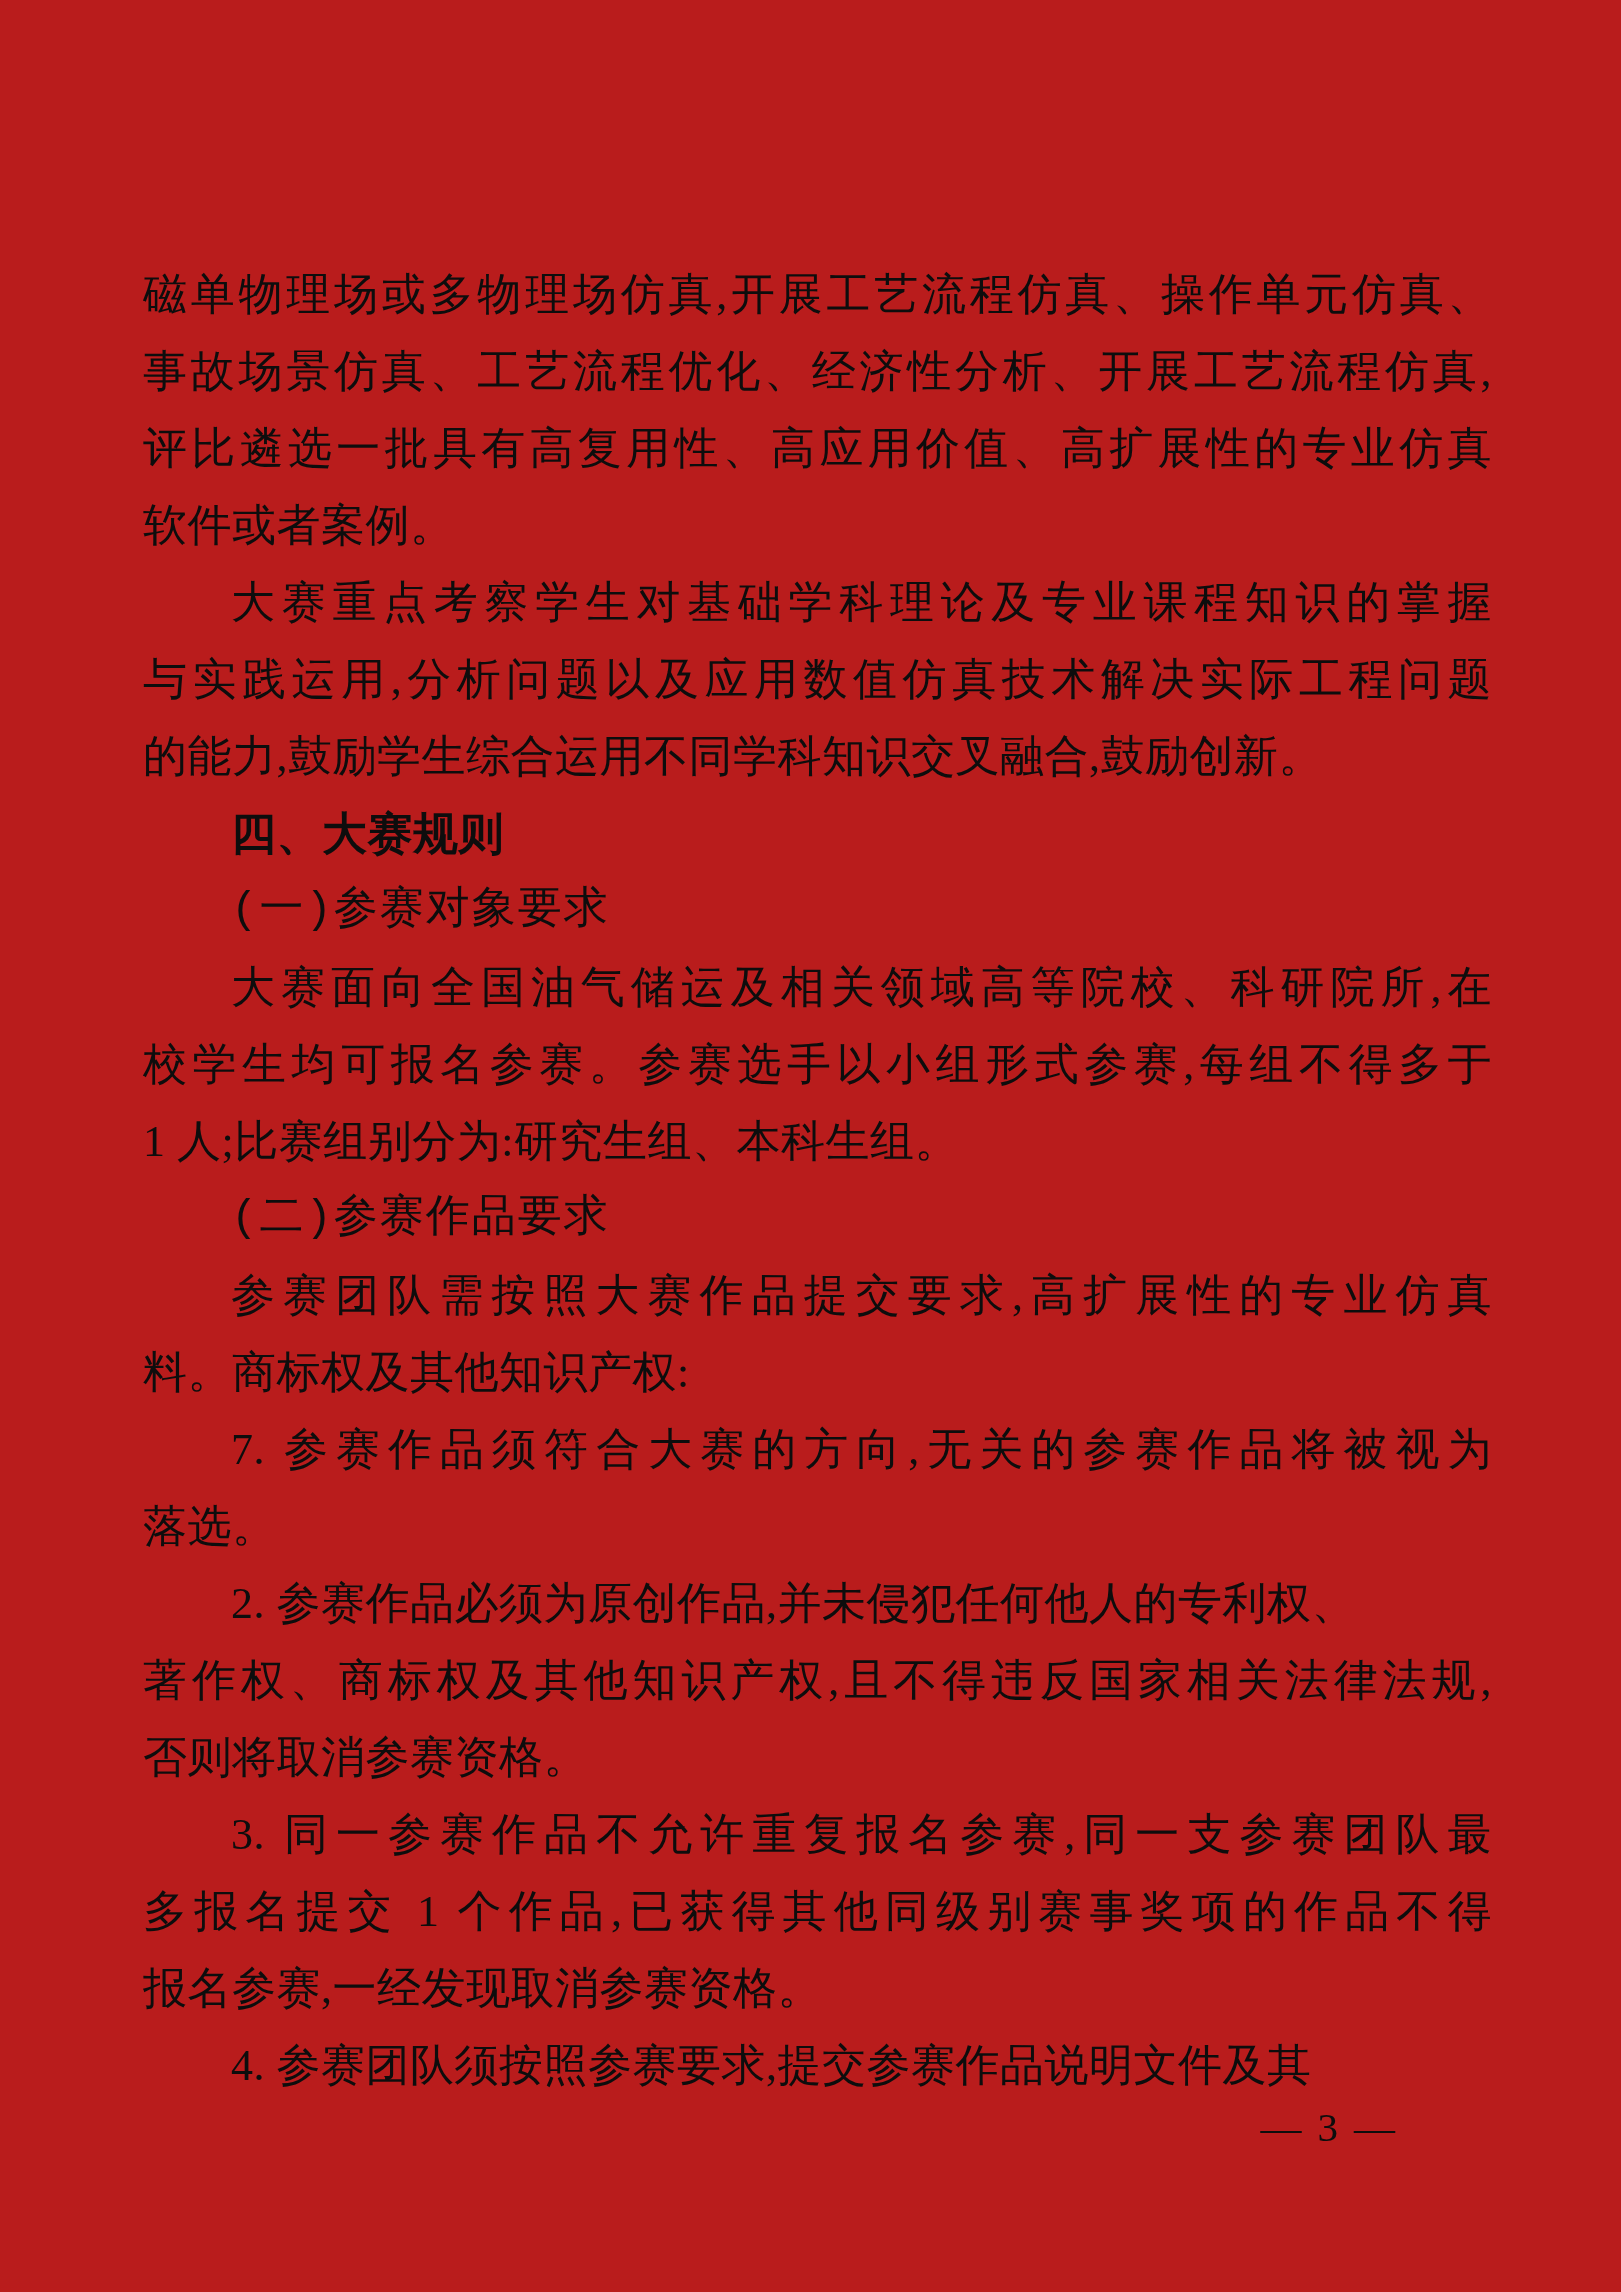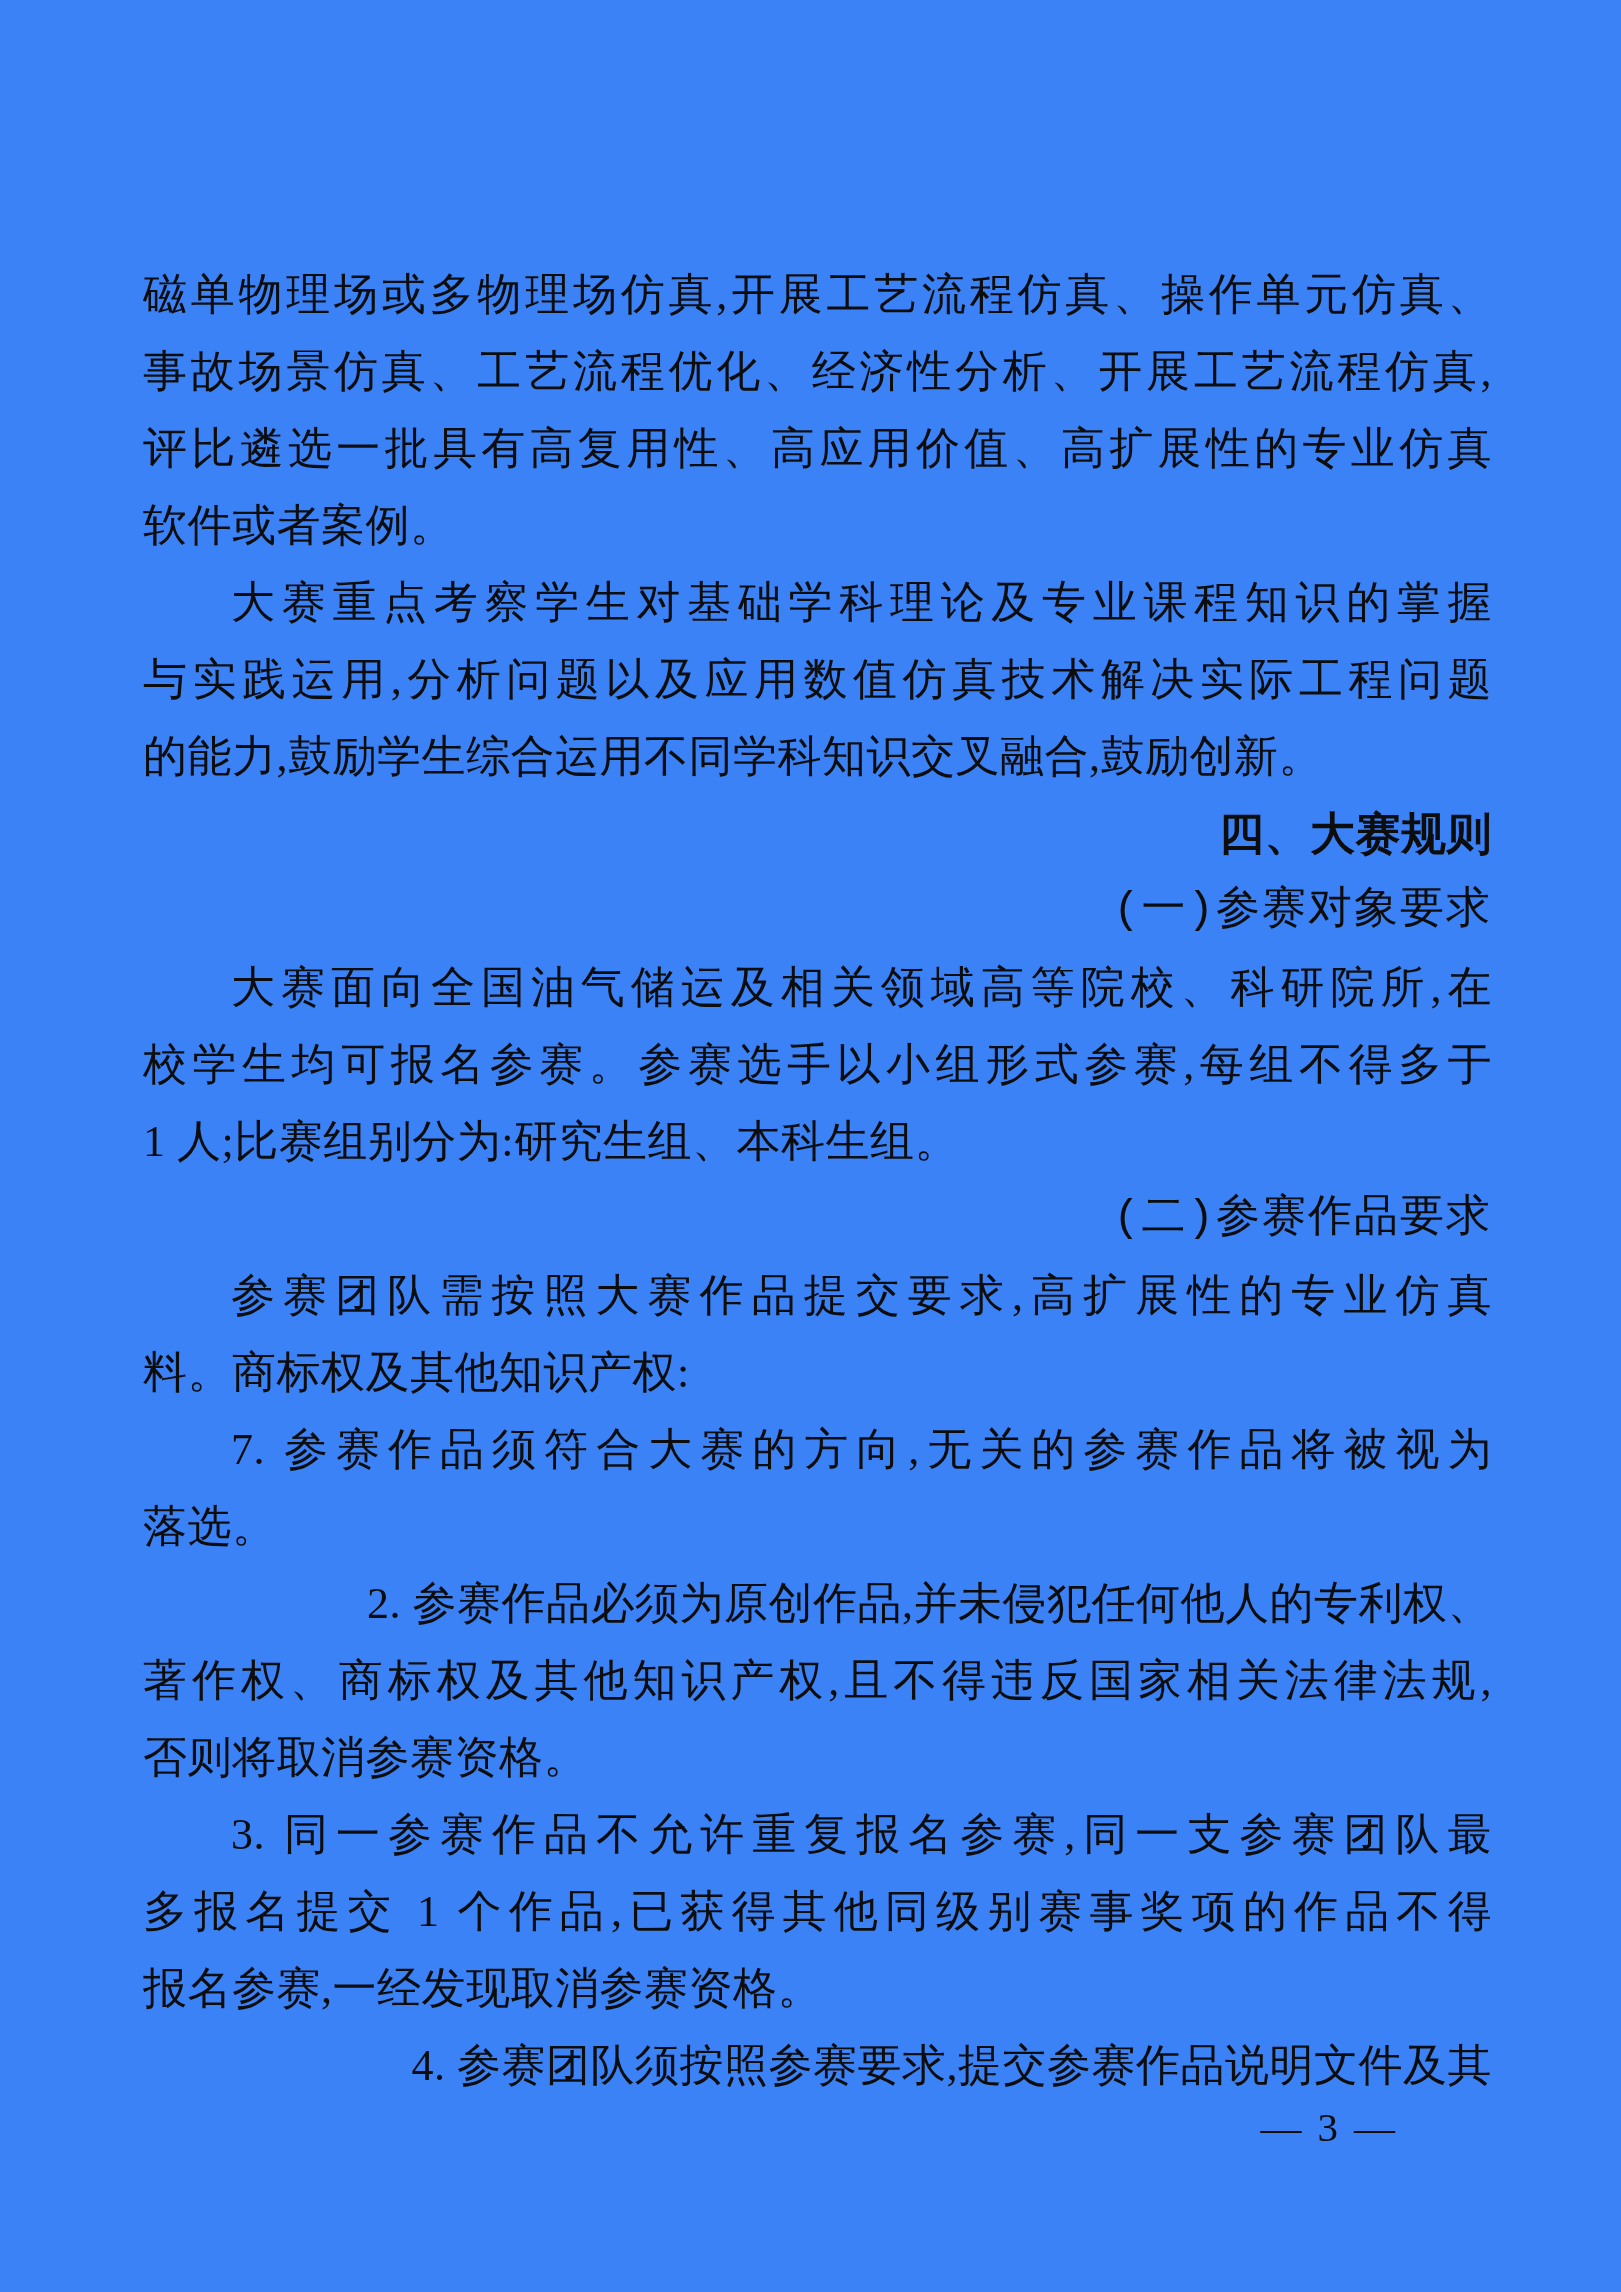--- a/index.html
+++ b/index.html
@@ -4,21 +4,21 @@
 <style>
   html, body {
     margin: 0;
     padding: 0;
     background: #ffffff;
   }
   .page {
     position: relative;
     width: 1621px;
     height: 2293px;
-    background: #3b82f6;
+    background: #b91c1c;
     overflow: hidden;
     font-family: "Liberation Serif", serif;
     color: #0d0d0d;
   }
   .content {
     position: absolute;
     left: 143px;
     top: 256px;
     width: 1349px;
   }
@@ -29,21 +29,20 @@
     overflow: hidden;
     text-align: left;
     letter-spacing: 0.5px;
   }
   .just {
     text-align: justify;
     text-align-last: justify;
   }
   .ind {
     text-indent: 88px;
-    text-align: right;
   }
   .heading {
     font-family: "Liberation Sans", sans-serif;
     font-weight: 700;
     font-size: 45px;
   }
   .kaiti {
     font-family: Liberation Mono, monospace;
     letter-spacing: 2px;
   }

